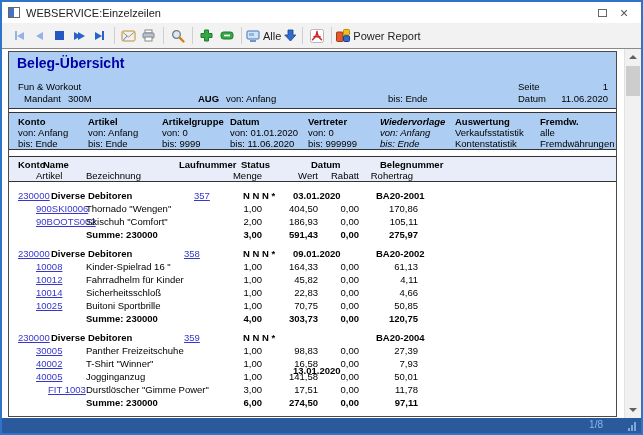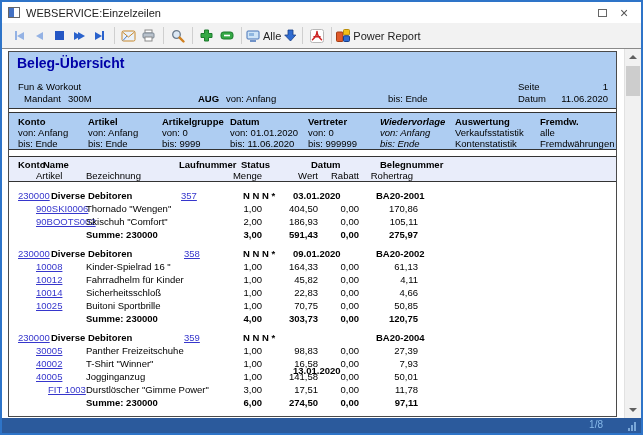--- a/index.html
+++ b/index.html
@@ -233,21 +233,21 @@
         <span class="ch" style="right:298px; top:13px;">Wert</span>
         <span class="ch" style="right:257px; top:13px;">Rabatt</span>
         <span class="ch" style="right:203px; top:13px;">Rohertrag</span>
       </div>
 
       <div class="rows">
           <div class="tgroup">
             <div class="trow">
               <span class="cell lnk" style="left: 9px;">230000</span>
               <span class="cell b" style="left: 42px;">Diverse Debitoren</span>
-              <span class="cell lnk" style="left: 172px;">357</span>
+              <span class="cell lnk" style="left: 185px;">357</span>
               <span class="cell b" style="left: 234px;">N N N *</span>
               <span class="cell b" style="left: 284px;">03.01.2020</span>
               <span class="cell b" style="left: 367px;">BA20-2001</span>
             </div>
             <div class="trow">
               <span class="cell lnk" style="left: 27px;">900SKI0006</span>
               <span class="cell" style="left: 77px;">Thornado "Wengen"</span>
               <span class="cell" style="right: 354px;">1,00</span>
               <span class="cell" style="right: 298px; text-align: right;">404,50</span>
               <span class="cell" style="right: 257px;">0,00</span>

